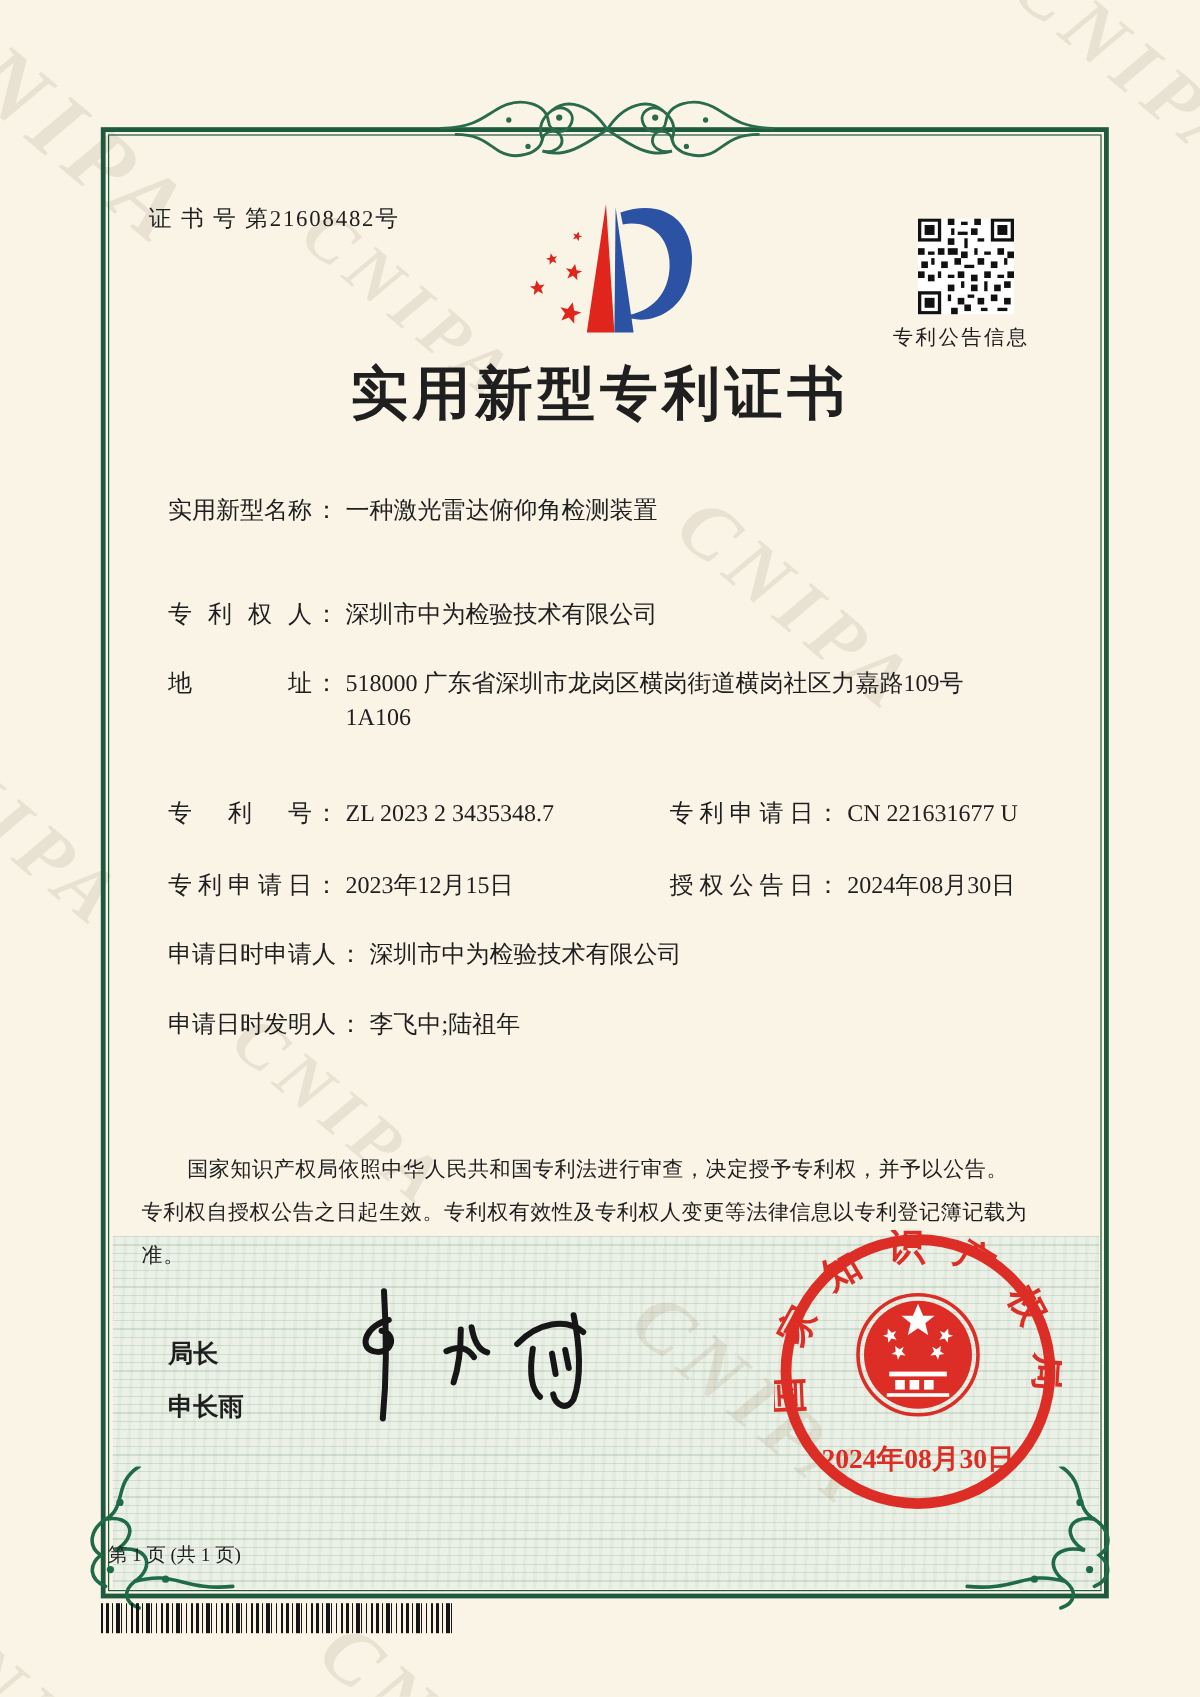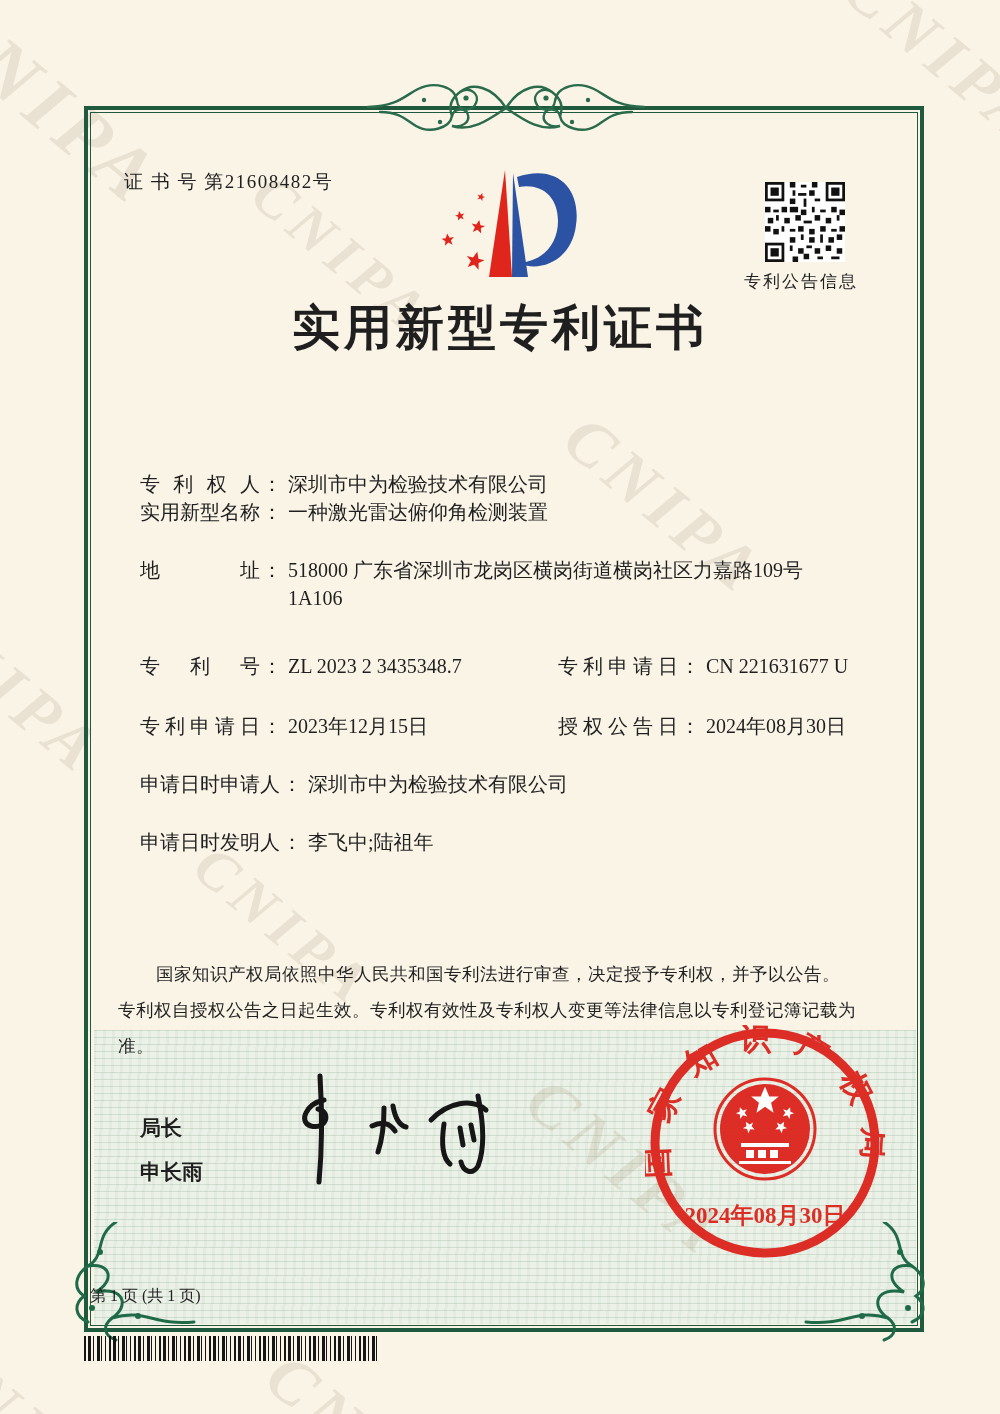--- a/index.html
+++ b/index.html
@@ -28,21 +28,21 @@
   
   .fields{left:140px;top:412px;width:720px;font-size:20px;z-index:4;}
   .frow{position:relative;line-height:28px;}
   .lbl{display:inline-block;min-width:120px;text-align:justify;text-align-last:justify;vertical-align:top;}
   .lbl.wide{min-width:0;text-align-last:auto;}
   .colon{margin-left:2px;}
   .val{margin-left:6px;}
   .cont{padding-left:148px;line-height:28px;}
   .rcol{position:absolute;left:418px;top:0;}
   .mt58{margin-top:58px}.mt30{margin-top:30px}.mt6{margin-top:6px}
-  .mt36{margin-top:40px}.mt32{margin-top:32px}
+  .mt36{margin-top:52px}.mt32{margin-top:32px}
   
   .stmt{left:118px;top:956px;width:772px;font-size:17.5px;line-height:36px;letter-spacing:.5px;z-index:4;}
   .stmt .l1{text-indent:38px;}
   
   .sig-title{left:140px;top:1114px;font-size:21px;font-weight:bold;z-index:4;
              font-family:"Liberation Sans","DejaVu Sans",sans-serif;}
   .sig-name{left:140px;top:1158px;font-size:21px;font-weight:bold;z-index:4;
             font-family:"Liberation Sans","DejaVu Sans",sans-serif;}
   .sig-svg{left:268px;top:1068px;z-index:4;}
   
@@ -193,25 +193,25 @@
       <rect x="14" y="26" width="2" height="2"></rect>
       <rect x="19" y="27" width="2" height="1"></rect>
     <rect x="24" y="27" width="3" height="1"></rect>
   </g>
 </svg>
 <div class="abs qrcap">专利公告信息</div>
 
 <div class="abs title">实用新型专利证书</div>
 
 <div class="abs fields">
+  <div class="frow">
+    <span class="lbl">实用新型名称</span><span class="colon">：</span><span class="val">一种激光雷达俯仰角检测装置</span>
+  </div>
   <div class="frow mt58">
     <span class="lbl">专利权人</span><span class="colon">：</span><span class="val">深圳市中为检验技术有限公司</span>
-  </div>
-  <div class="frow">
-    <span class="lbl">实用新型名称</span><span class="colon">：</span><span class="val">一种激光雷达俯仰角检测装置</span>
   </div>
   <div class="frow mt30">
     <span class="lbl">地址</span><span class="colon">：</span><span class="val">518000 广东省深圳市龙岗区横岗街道横岗社区力嘉路109号</span>
     <div class="cont">1A106</div>
   </div>
   <div class="frow mt36">
     <span class="lbl">专利号</span><span class="colon">：</span><span class="val">ZL 2023 2 3435348.7</span>
     <span class="rcol">
       <span class="lbl">专利申请日</span><span class="colon">：</span><span class="val">CN 221631677 U</span>
     </span>

